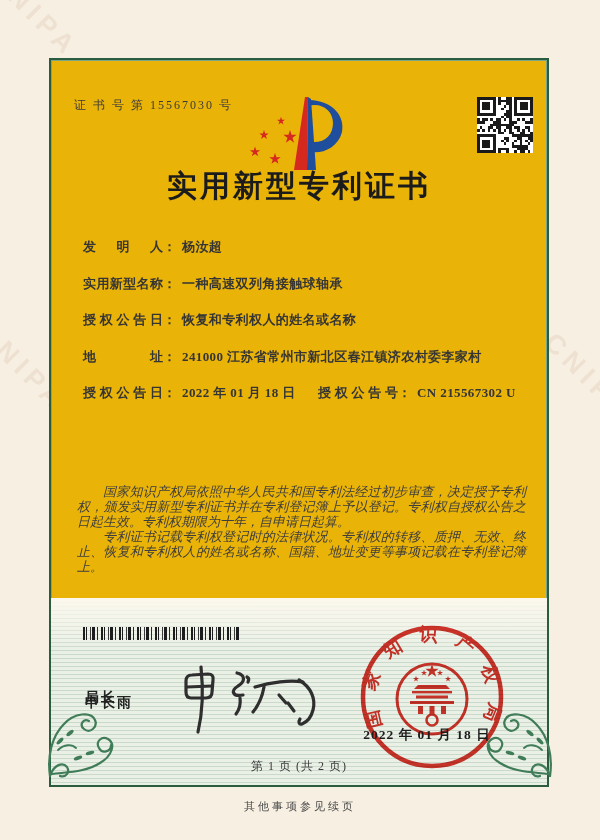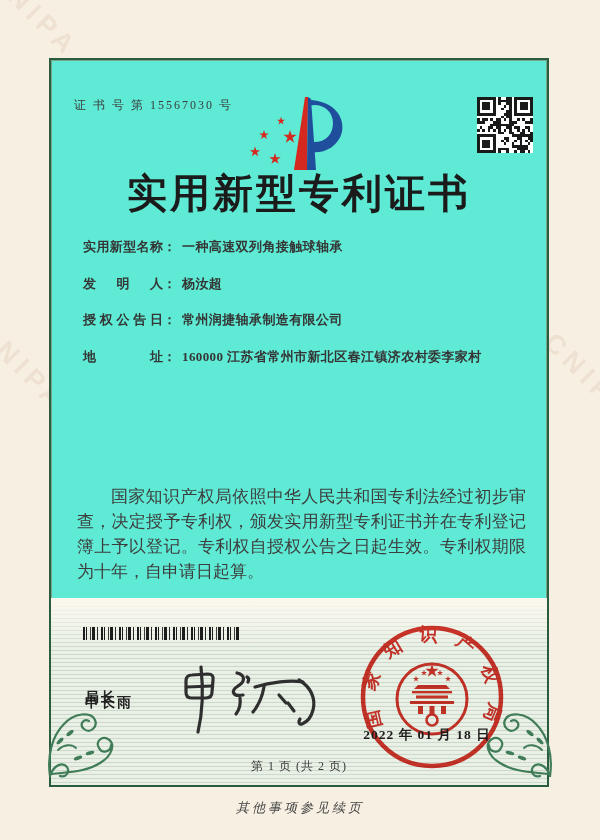--- a/index.html
+++ b/index.html
@@ -11,48 +11,48 @@
     color:#333;
   }
   .wm {
     position:absolute; font-family:"Liberation Sans","DejaVu Sans",sans-serif;
     font-weight:bold; font-size:27px; letter-spacing:6px;
     color:rgba(206,166,145,0.20); transform:rotate(45deg); white-space:nowrap;
     z-index:1; pointer-events:none;
   }
   .frame {
     position:absolute; left:49px; top:58px; width:500px; height:729px;
-    background:#5eead4;
+    background:#eab308;
     border:2px solid #2a5d40;
     box-shadow: inset 0 0 0 1px #7ba58b;
     z-index:2; overflow:hidden;
   }
   .green-zone {
     position:absolute; left:0; right:0; bottom:0; height:187px;
     background-image:
       linear-gradient(180deg, #fcf8ee 0px, rgba(252,248,238,0) 52px),
       repeating-linear-gradient(180deg, rgba(125,165,140,0.30) 0px, rgba(125,165,140,0.30) 1px, rgba(234,240,230,0.9) 1px, rgba(234,240,230,0.9) 4px);
     background-color:#eaf0e6;
   }
   .cert-no { position:absolute; left:23px; top:37px; font-size:12px; letter-spacing:2px; color:#3b3b3b; }
   .logo { position:absolute; left:194px; top:30px; }
   .qr { position:absolute; left:426px; top:37px; width:56px; height:56px; }
   .title {
     position:absolute; left:0; top:106px; width:100%; text-align:center;
-    font-size:40px; font-weight:bold; letter-spacing:3px; color:#1b1b1b;
+    font-size:30px; font-weight:bold; letter-spacing:3px; color:#1b1b1b;
   }
   .fields { position:absolute; left:32px; top:179px; width:445px; display:flex; flex-direction:column; gap:21px; }
   .frow { font-size:13px; font-weight:600; line-height:15.5px; white-space:nowrap; color:#353535; }
   .flabel { display:inline-block; width:80px; text-align:justify; text-align-last:justify; vertical-align:top; }
   .fcolon { display:inline-block; vertical-align:top; }
   .fvalue { display:inline-block; margin-left:6px; vertical-align:top; letter-spacing:0.4px; }
   .fvalue.fixed { width:126px; margin-right:10px; }
   .body-text {
     position:absolute; left:26px; top:424px; width:449px;
-    font-size:17px; line-height:25px; color:#3d3d3d;
+    font-size:13px; line-height:15px; font-style:italic; color:#3d3d3d;
     text-align:justify;
   }
   .body-text p { text-indent:2em; }
   .barcode {
     position:absolute; left:32px; top:567px; width:158px; height:13px;
     background:repeating-linear-gradient(90deg,
       #1c1c1c 0 2px, transparent 2px 3px,
       #1c1c1c 3px 4px, transparent 4px 7px,
       #3a3a3a 7px 8px, transparent 8px 9px,
       #1c1c1c 9px 12px, transparent 12px 14px,
@@ -69,21 +69,21 @@
   .seal-date {
     position:absolute; left:290px; top:666px; width:172px; text-align:center;
     font-size:13.5px; font-weight:600; color:#1c1c1c; letter-spacing:1px; z-index:5;
   }
   .page-info { position:absolute; left:0; bottom:10px; width:100%; text-align:center; font-size:12px; color:#3a3a3a; letter-spacing:1px; }
   .ornament { position:absolute; z-index:3; pointer-events:none; }
   .orn-left { left:36px; top:684px; }
   .orn-right { left:458px; top:684px; transform:scaleX(-1); }
   .continuation {
     position:absolute; left:0; top:799px; width:100%; text-align:center;
-    font-size:13px; font-style:italic; letter-spacing:3px; color:#474747; z-index:2;
+    font-size:11px; letter-spacing:3px; color:#474747; z-index:2;
   }
 </style>
 </head>
 <body>
 
 <span class="wm" style="left:-22px; top:-2px;">CNIPA</span>
 <span class="wm" style="left:150px; top:100px;">CNIPA</span>
 <span class="wm" style="left:358px; top:248px;">CNIPA</span>
 <span class="wm" style="left:-34px; top:352px;">CNIPA</span>
 <span class="wm" style="left:532px; top:362px;">CNIPA</span>
@@ -249,35 +249,39 @@
         <rect x="0" y="14" width="7" height="7" fill="#1a1a1a"></rect>
         <rect x="1" y="15" width="5" height="5" fill="#fff"></rect>
         <rect x="2" y="16" width="3" height="3" fill="#1a1a1a"></rect>
       </g>
   </svg>
 
   <div class="title">实用新型专利证书</div>
 
   <div class="fields">
     <div class="frow">
+      <span class="flabel">发明人</span><span class="fcolon">：</span><span class="fvalue">杨汝超</span>
+    </div>
+    <div class="frow">
       <span class="flabel">实用新型名称</span><span class="fcolon">：</span><span class="fvalue">一种高速双列角接触球轴承</span>
     </div>
     <div class="frow">
-      <span class="flabel">发明人</span><span class="fcolon">：</span><span class="fvalue">杨汝超</span>
-    </div>
-    <div class="frow">
-      <span class="flabel">授权公告日</span><span class="fcolon">：</span><span class="fvalue">常州润捷轴承制造有限公司</span>
-    </div>
-    <div class="frow">
-      <span class="flabel">地址</span><span class="fcolon">：</span><span class="fvalue">160000 江苏省常州市新北区春江镇济农村委李家村</span>
+      <span class="flabel">授权公告日</span><span class="fcolon">：</span><span class="fvalue">恢复和专利权人的姓名或名称</span>
+    </div>
+    <div class="frow">
+      <span class="flabel">地址</span><span class="fcolon">：</span><span class="fvalue">241000 江苏省常州市新北区春江镇济农村委李家村</span>
+    </div>
+    <div class="frow">
+      <span class="flabel">授权公告日</span><span class="fcolon">：</span><span class="fvalue fixed">2022 年 01 月 18 日</span><span class="flabel">授权公告号</span><span class="fcolon">：</span><span class="fvalue">CN 215567302 U</span>
     </div>
   </div>
 
   <div class="body-text">
     <p>国家知识产权局依照中华人民共和国专利法经过初步审查，决定授予专利权，颁发实用新型专利证书并在专利登记簿上予以登记。专利权自授权公告之日起生效。专利权期限为十年，自申请日起算。</p>
+    <p>专利证书记载专利权登记时的法律状况。专利权的转移、质押、无效、终止、恢复和专利权人的姓名或名称、国籍、地址变更等事项记载在专利登记簿上。</p>
   </div>
 
   <div class="barcode"></div>
 
   <div class="sig-title">局长</div>
   <div class="sig-name">申长雨</div>
 
   <svg class="signature" width="190" height="110" viewBox="0 0 190 110">
     <g fill="none" stroke="#1f1f1f" stroke-width="3.2" stroke-linecap="round" opacity="0.92">
       <path d="M26,30 Q26,24 32,24 L48,23 Q54,23 53,29 L52,41 Q52,47 46,47 L31,47 Q26,47 26,41 Z"></path>

